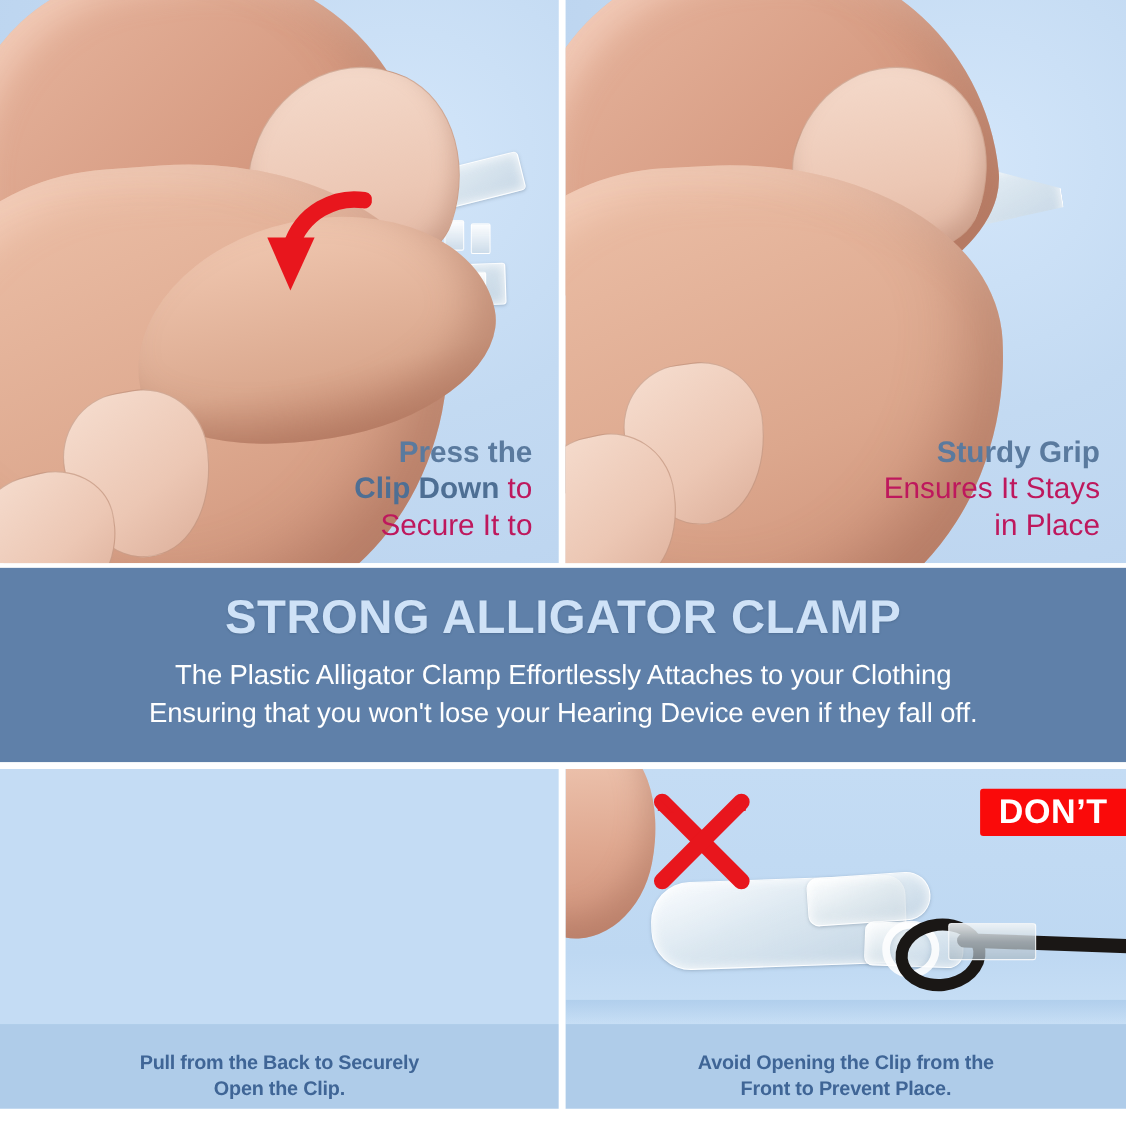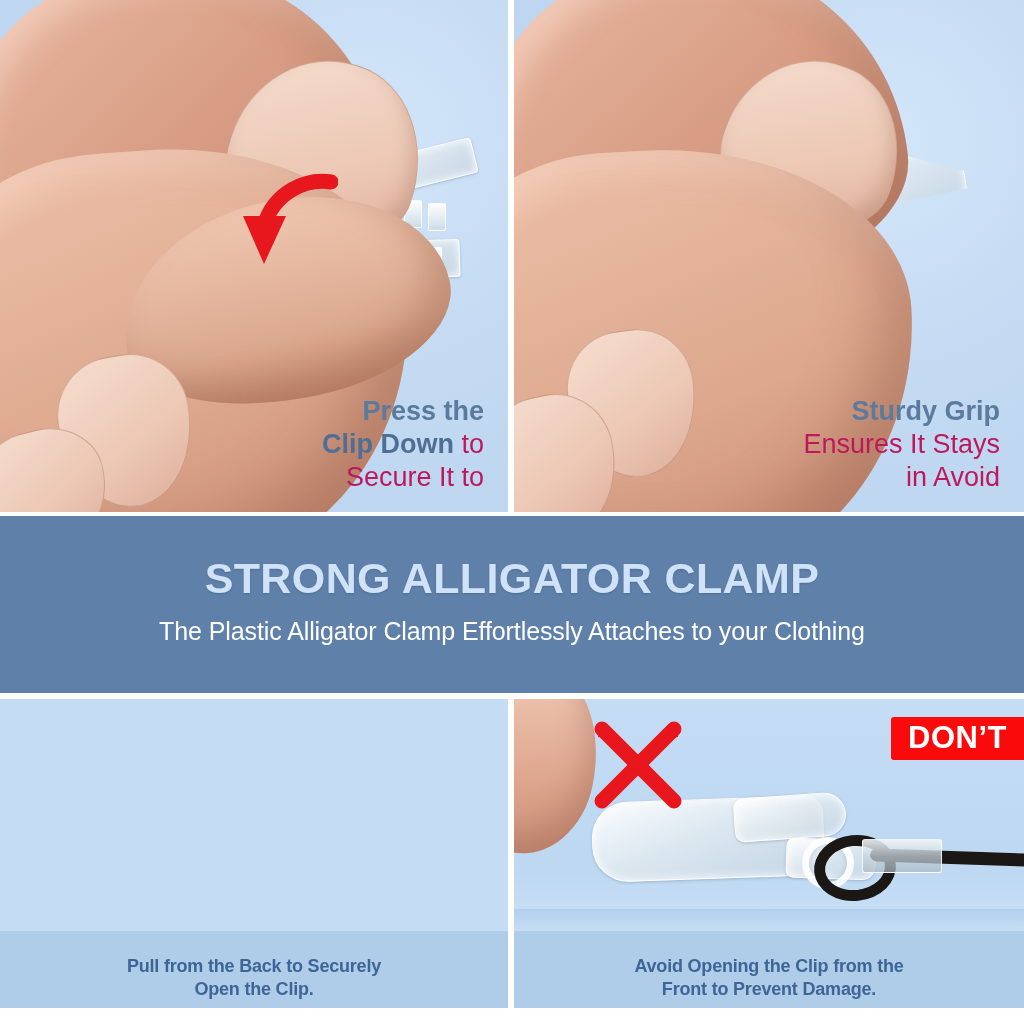--- a/index.html
+++ b/index.html
@@ -359,27 +359,28 @@
     <div class="hand nail" id="tr-thumbnail"></div>
     <div class="hand skin2" id="tr-palm"></div>
     <div class="hand nail" id="tr-nail1"></div>
     <div class="hand nail" id="tr-nail2"></div>
 
     <div class="overlay-caption">
       <span class="oc-row">
           <span class="oc-bold">Sturdy Grip</span>
         </span>
       <span class="oc-row"><span class="oc-light">Ensures It Stays</span></span>
-      <span class="oc-row"><span class="oc-light">in Avoid</span></span>
+      <span class="oc-row"><span class="oc-light">in Place</span></span>
     </div>
   </div>
 
   <div id="banner">
     <h1 id="banner-title">STRONG ALLIGATOR CLAMP</h1>
     <p class="banner-line">The Plastic Alligator Clamp Effortlessly Attaches to your Clothing</p>
+    <p class="banner-line">Ensuring that you won't lose your Hearing Device even if they fall off.</p>
   </div>
 
   <div class="panel" id="panel-bottom-left">
 
     <div class="bottom-caption-area">
       <p class="bottom-caption">
         <span>Pull from the Back to Securely</span><br>
         <span>Open the Clip.</span>
       </p>
     </div>
@@ -407,21 +408,21 @@
         <path d="M86 4 L72 18 L86 16 Z" fill="#e8161d"></path>
         <path d="M8 86 L22 72 L10 86 Z" fill="#e8161d"></path>
       </svg>
 
       <div class="badge" id="badge-dont">DON’T</div>
     </div>
 
     <div class="bottom-caption-area">
       <p class="bottom-caption">
         <span>Avoid Opening the Clip from the</span><br>
-        <span>Front to Prevent Damage.</span>
+        <span>Front to Prevent Place.</span>
       </p>
     </div>
   </div>
 
   <div class="divider-v" style="left:508px;top:0;width:6px;height:512px;"></div>
   <div class="divider-h" style="left:0;top:512px;width:1024px;height:4px;"></div>
   <div class="divider-h" style="left:0;top:693px;width:1024px;height:6px;"></div>
   <div class="divider-v" style="left:508px;top:699px;width:6px;height:325px;"></div>
 
 </div>

